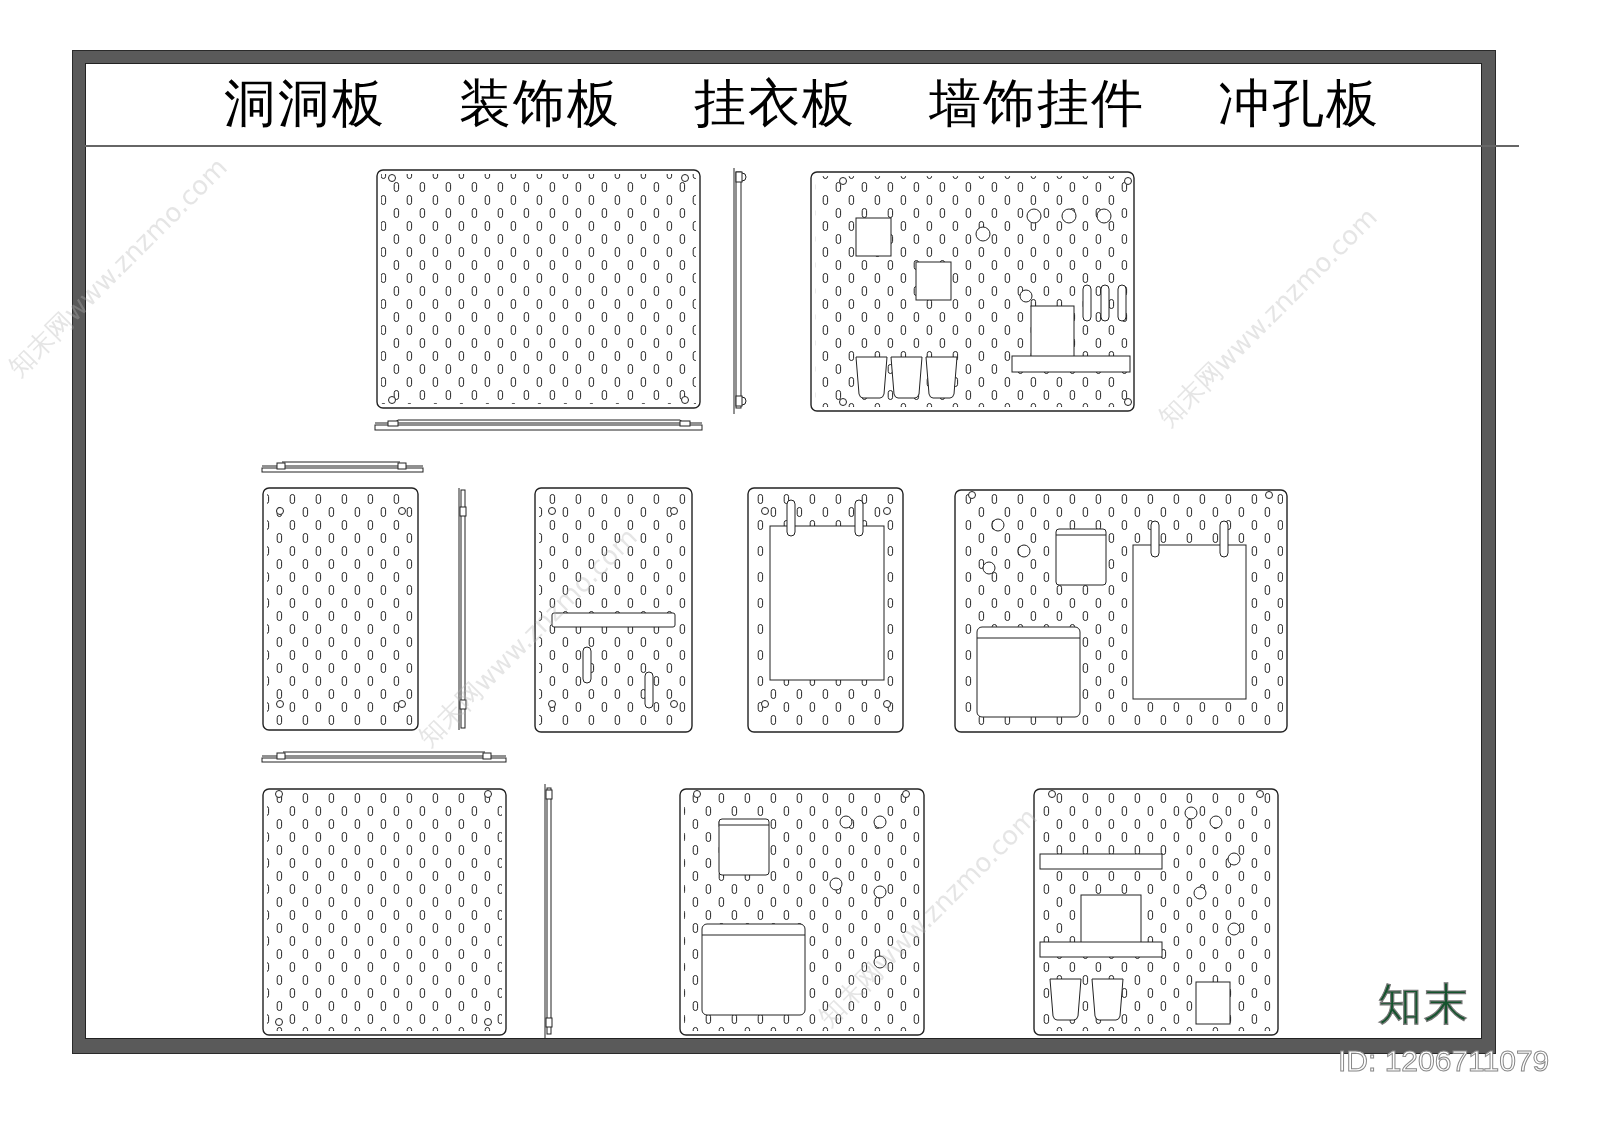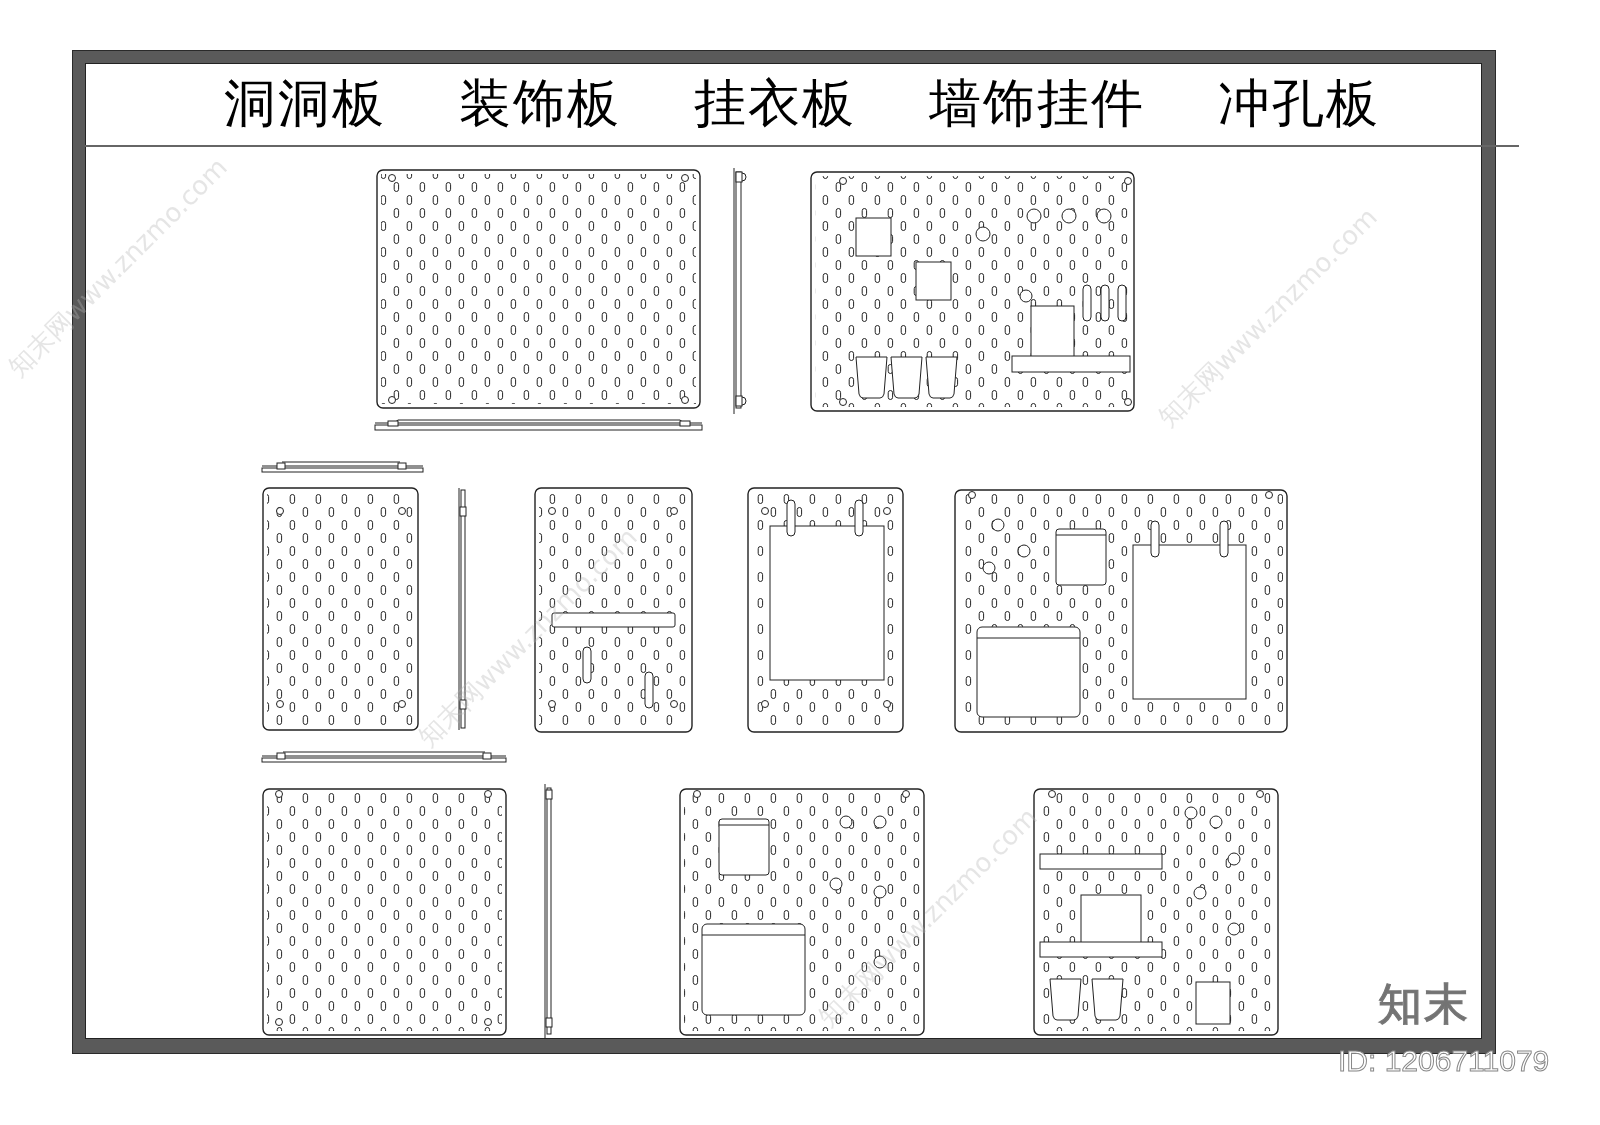--- a/index.html
+++ b/index.html
@@ -2,21 +2,21 @@
 <html><head>
 <meta charset="utf-8">
 <style>
   html,body{margin:0;padding:0;background:#fff;}
   body{width:1600px;height:1125px;position:relative;overflow:hidden;font-family:"DejaVu Sans",sans-serif;}
   .frame{position:absolute;left:72px;top:50px;width:1424px;height:1004px;background:#5a5a5a;border:1px solid #2a2a2a;box-sizing:border-box;}
   .inner{position:absolute;left:85px;top:63px;width:1397px;height:976px;background:#fff;border:1px solid #222;box-sizing:border-box;}
   .title-bar{position:absolute;left:85px;top:63px;width:1434px;height:84px;border-bottom:2px solid #666;box-sizing:border-box;display:flex;align-items:center;justify-content:center;}
   .title{font-family:"DejaVu Sans",sans-serif;font-size:52px;color:#000;letter-spacing:2px;word-spacing:18px;white-space:pre;}
   svg.drawing{position:absolute;left:0;top:0;}
-  .wm-logo{position:absolute;left:1378px;top:975px;font-size:44px;color:#737373;-webkit-text-stroke:1.2px #777;font-family:"DejaVu Sans",sans-serif;letter-spacing:2px;}
+  .wm-logo{position:absolute;left:1378px;top:975px;font-size:44px;color:#14532d;-webkit-text-stroke:1.2px #777;font-family:"DejaVu Sans",sans-serif;letter-spacing:2px;}
   .wm-id{position:absolute;left:1338px;top:1044px;font-size:30px;color:#fff;-webkit-text-stroke:1px #888;font-family:Liberation Sans, sans-serif;}
   .wm-diag{position:absolute;font-size:26px;color:rgba(180,180,180,0.35);transform:rotate(-45deg);font-family:"DejaVu Sans",sans-serif;white-space:nowrap;pointer-events:none;}
 </style>
 </head>
 <body>
 
 <div class="frame"></div>
 <div class="inner"></div>
 <div class="title-bar">
   <span class="title">洞洞板  装饰板  挂衣板  墙饰挂件  冲孔板</span>

